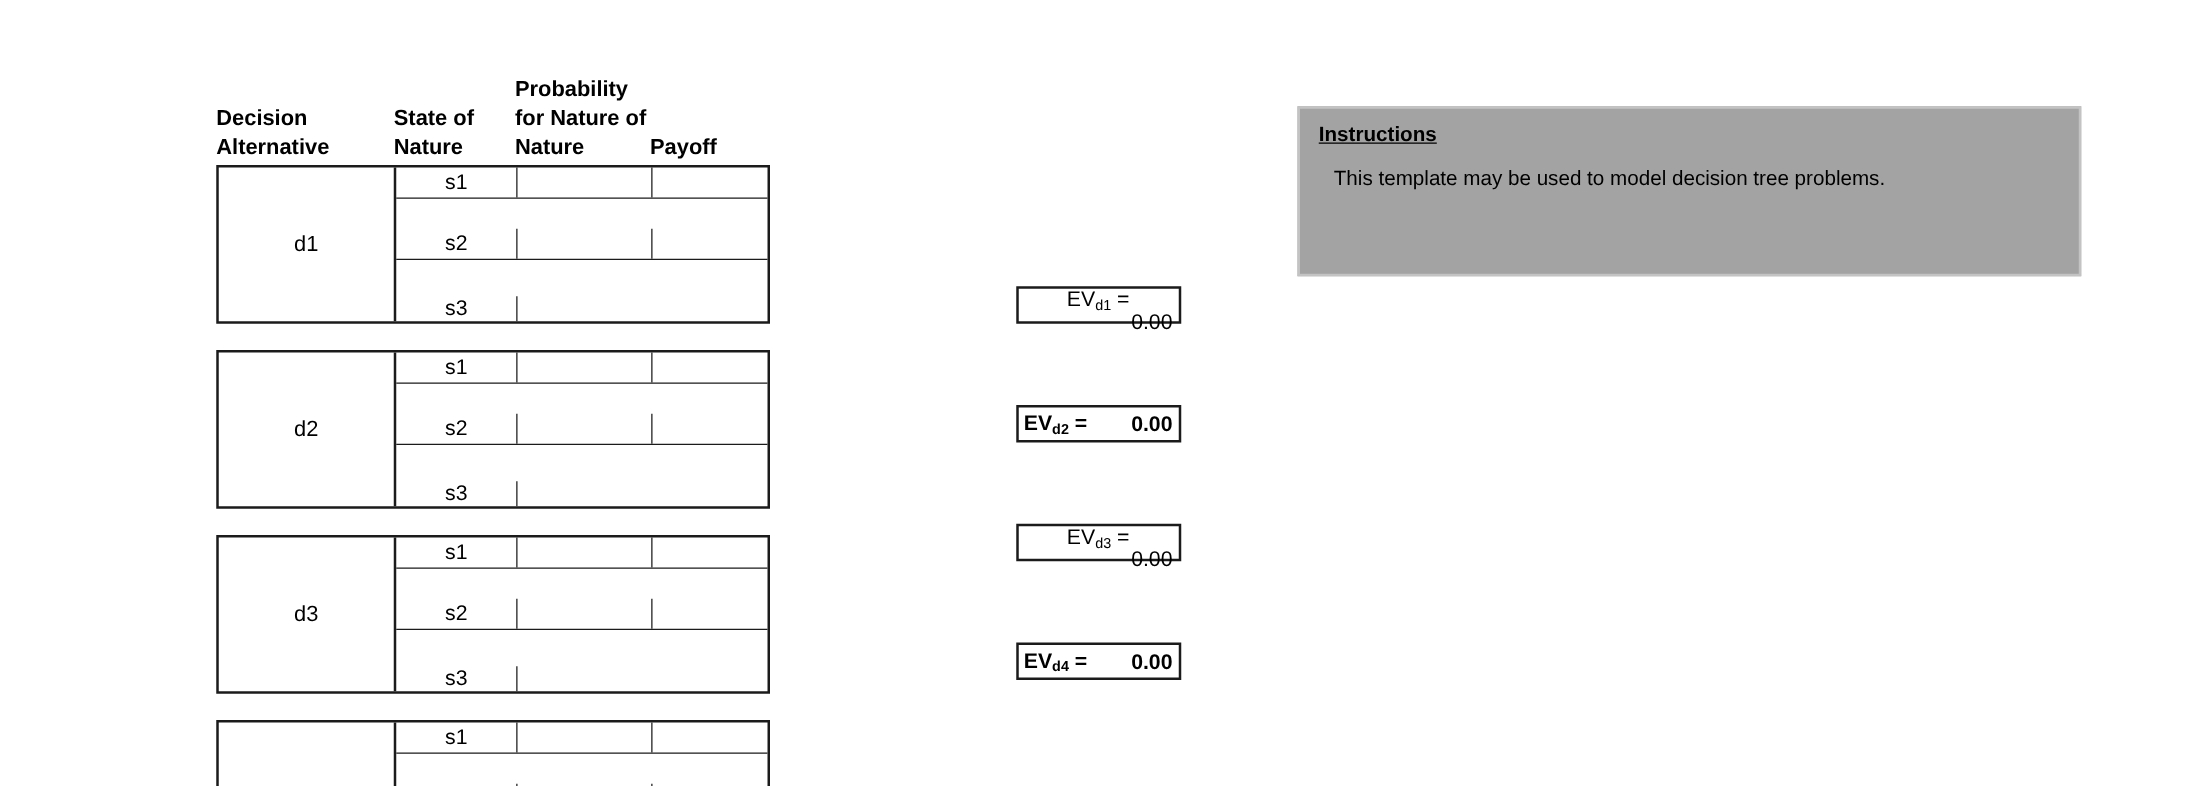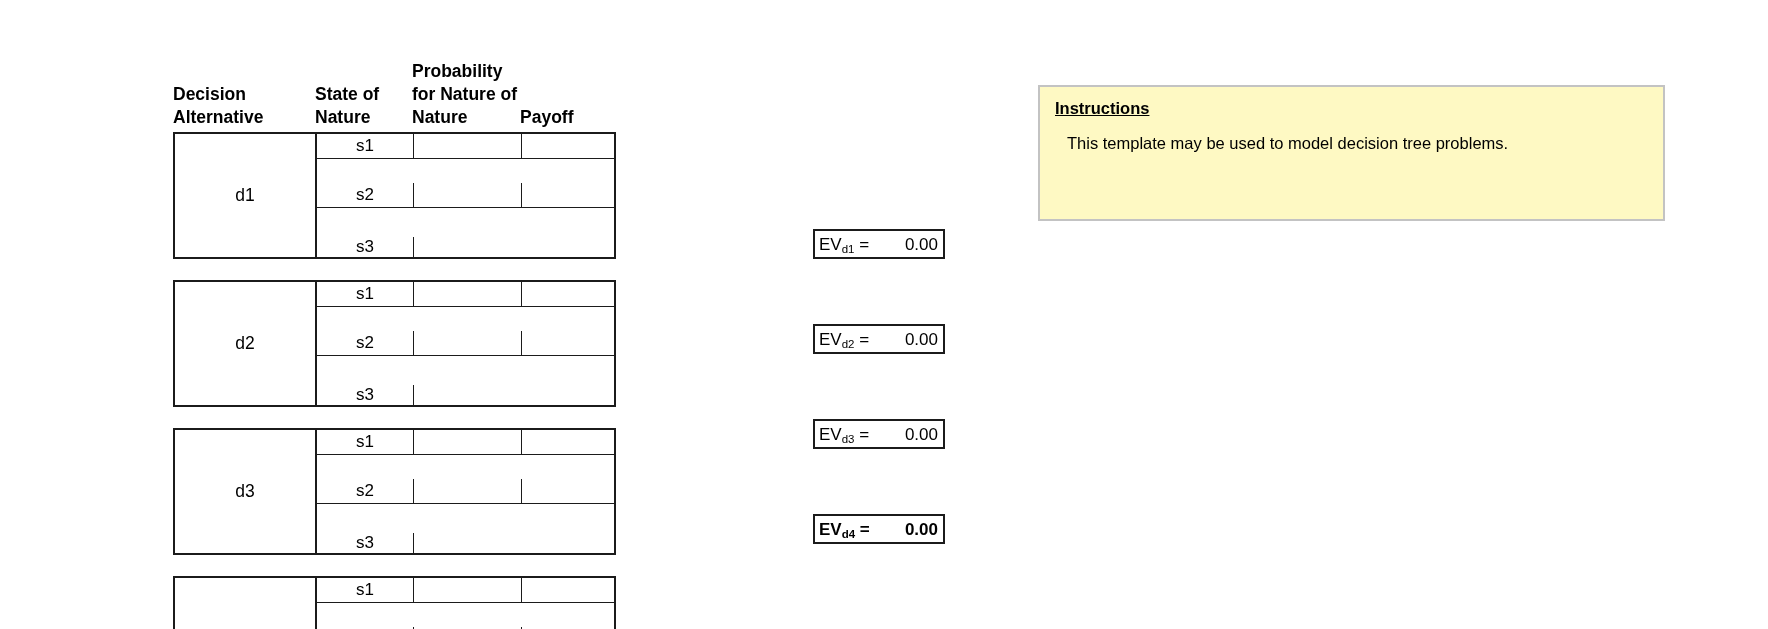--- a/index.html
+++ b/index.html
@@ -121,34 +121,34 @@
     font-size: 11.5px;
     vertical-align: baseline;
     position: relative;
     top: 3px;
   }
   .ev-value {
     margin-left: auto;
     font-size: 17px;
   }
 
-  #ev-d1 { top: 171px; }
-  #ev-d2 { top: 266px; }
-  #ev-d3 { top: 361px; }
+  #ev-d1 { top: 171px; flex-direction: column; }
+  #ev-d2 { top: 266px; font-weight: bold; }
+  #ev-d3 { top: 361px; flex-direction: column; }
   #ev-d4 { top: 456px; font-weight: bold; }
 
   
   #instructions-panel {
     position: absolute;
     left: 1038px;
     top: 85px;
     width: 627px;
     height: 136px;
     box-sizing: border-box;
-    background: #fef9c3;
+    background: #a3a3a3;
     border: 2px solid #c3c3c3;
     padding: 10px 16px 12px 15px;
     font-size: 16.5px;
     line-height: 1.42;
   }
   #instructions-title {
     font-weight: bold;
     text-decoration: underline;
     display: block;
     margin-bottom: 1px;

